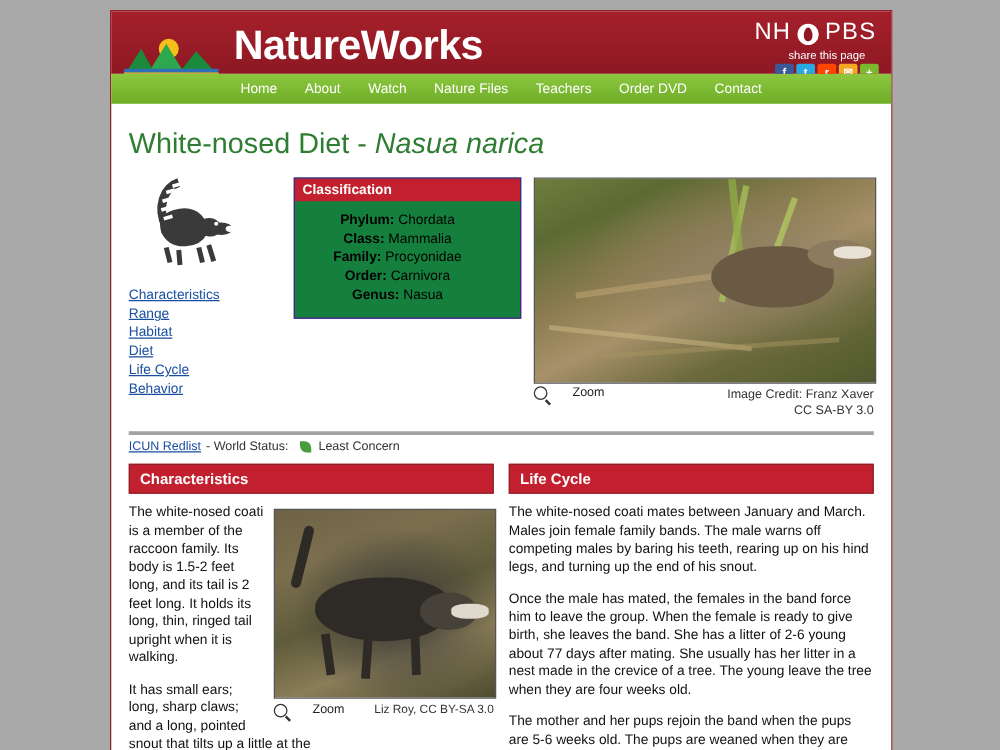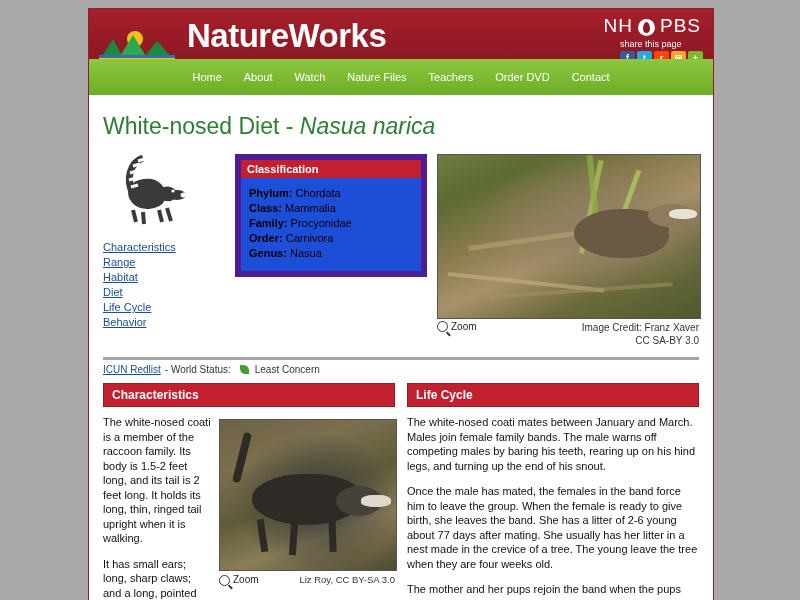--- a/index.html
+++ b/index.html
@@ -77,21 +77,21 @@
     top: 3px;
     width: 7px;
     height: 11px;
     background: #8d1823;
     border-radius: 50% 50% 50% 50% / 60% 60% 40% 40%;
   }
   .share-wrap {
     position: absolute;
     right: 10px;
     top: 30px;
-    text-align: left;
+    text-align: center;
   }
   .share-label {
     color: #ffffff;
     font-size: 9px;
     margin-bottom: 2px;
   }
   .share-icons {
     display: flex;
     gap: 2px;
     justify-content: flex-end;
@@ -103,21 +103,21 @@
     color: #fff;
     font-size: 9px;
     font-weight: bold;
     display: flex;
     align-items: center;
     justify-content: center;
     line-height: 1;
   }
   
   .nav {
-    height: 36px;
+    height: 24px;
     background: #7cb82f;
     background: linear-gradient(to bottom, #8cc63f 0%, #6fae28 100%);
     display: flex;
     align-items: center;
     justify-content: center;
     gap: 0px;
   }
   .nav a {
     color: #ffffff;
     font-size: 11px;
@@ -157,35 +157,36 @@
   .links a {
     display: block;
     color: #1a4fa0;
     font-size: 11px;
     text-decoration: underline;
     line-height: 15px;
   }
   .classification {
     width: 180px;
     flex: 0 0 180px;
-    border: 6px solid #4c1d95;
-    background: #1d4ed8;
+    border: 1px solid #4c1d95;
+    background: #15803d;
   }
   .class-head {
     background: #c2202e;
     color: #ffffff;
     font-size: 11px;
     font-weight: bold;
     padding: 3px 6px;
   }
   .class-body {
     padding: 8px 24px 10px 8px;
     font-size: 11px;
     color: #000;
     line-height: 15px;
+    text-align: center;
   }
   .class-body b { font-weight: bold; }
   .photo-box {
     flex: 1 1 auto;
     position: relative;
   }
   .photo-main {
     width: 100%;
     height: 163px;
     border: 1px solid #555;
@@ -205,21 +206,21 @@
     display: flex;
     justify-content: space-between;
     align-items: flex-start;
     margin-top: 2px;
   }
   .zoom {
     font-size: 10px;
     color: #222;
     display: flex;
     align-items: center;
-    gap: 3px;
+    gap: 20px;
   }
   .mag {
     display: inline-block;
     width: 9px;
     height: 9px;
     border: 1.5px solid #333;
     border-radius: 50%;
     position: relative;
   }
   .mag::after {

